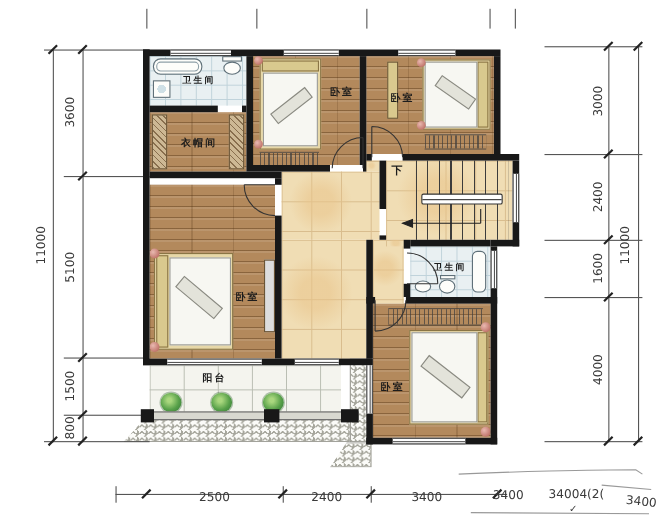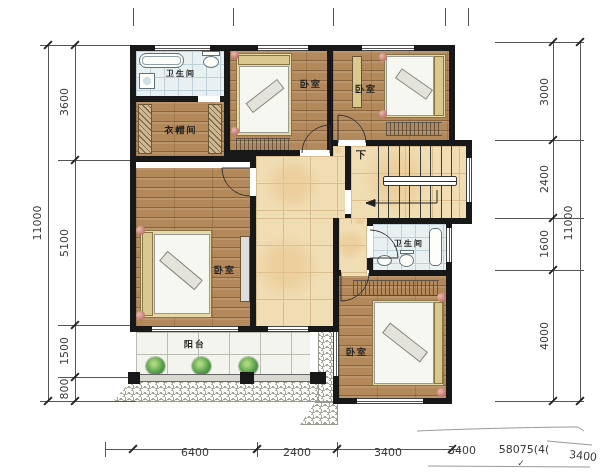--- a/index.html
+++ b/index.html
@@ -235,25 +235,25 @@
   <span class="dimv" style="left:64px;top:102px">3600</span>
   <span class="dimv" style="left:64px;top:243px">5100</span>
   <span class="dimv" style="left:64px;top:351px">1500</span>
   <span class="dimv" style="left:64px;top:389px">800</span>
   <span class="dimv" style="left:37px;top:223px">11000</span>
   <span class="dimv" style="left:544px;top:92px">3000</span>
   <span class="dimv" style="left:544px;top:179px">2400</span>
   <span class="dimv" style="left:544px;top:244px">1600</span>
   <span class="dimv" style="left:544px;top:336px">4000</span>
   <span class="dimv" style="left:568px;top:223px">11000</span>
-  <span class="dimh" style="left:195px;top:452px">6400</span>
+  <span class="dimh" style="left:195px;top:452px">2500</span>
   <span class="dimh" style="left:297px;top:452px">2400</span>
   <span class="dimh" style="left:388px;top:452px">3400</span>
   <span class="dimh" style="left:462px;top:450px">3400</span>
-  <span class="dimh" style="left:524px;top:449px">58075(4(</span>
+  <span class="dimh" style="left:524px;top:449px">34004(2(</span>
   <span class="dimh" style="left:583px;top:456px;transform:translate(-50%,-50%) rotate(6deg)">3400</span>
   <span class="dimh" style="left:521px;top:463px;font-size:9px">✓</span>
 
   <svg class="overlay" width="608" height="475" viewBox="0 0 608 475">
 
     <g stroke="#333" stroke-width="1" fill="none">
       <path d="M302,153 A28,28 0 0 1 330,125 M330,153 L330,125"></path>
       <path d="M366,143 A28,28 0 0 0 338,115 M338,143 L338,115"></path>
       <path d="M250,196 A28,28 0 0 1 222,168 M250,168 L222,168"></path>
       <path d="M370,230 A28,28 0 0 1 398,258 M370,258 L398,258"></path>

